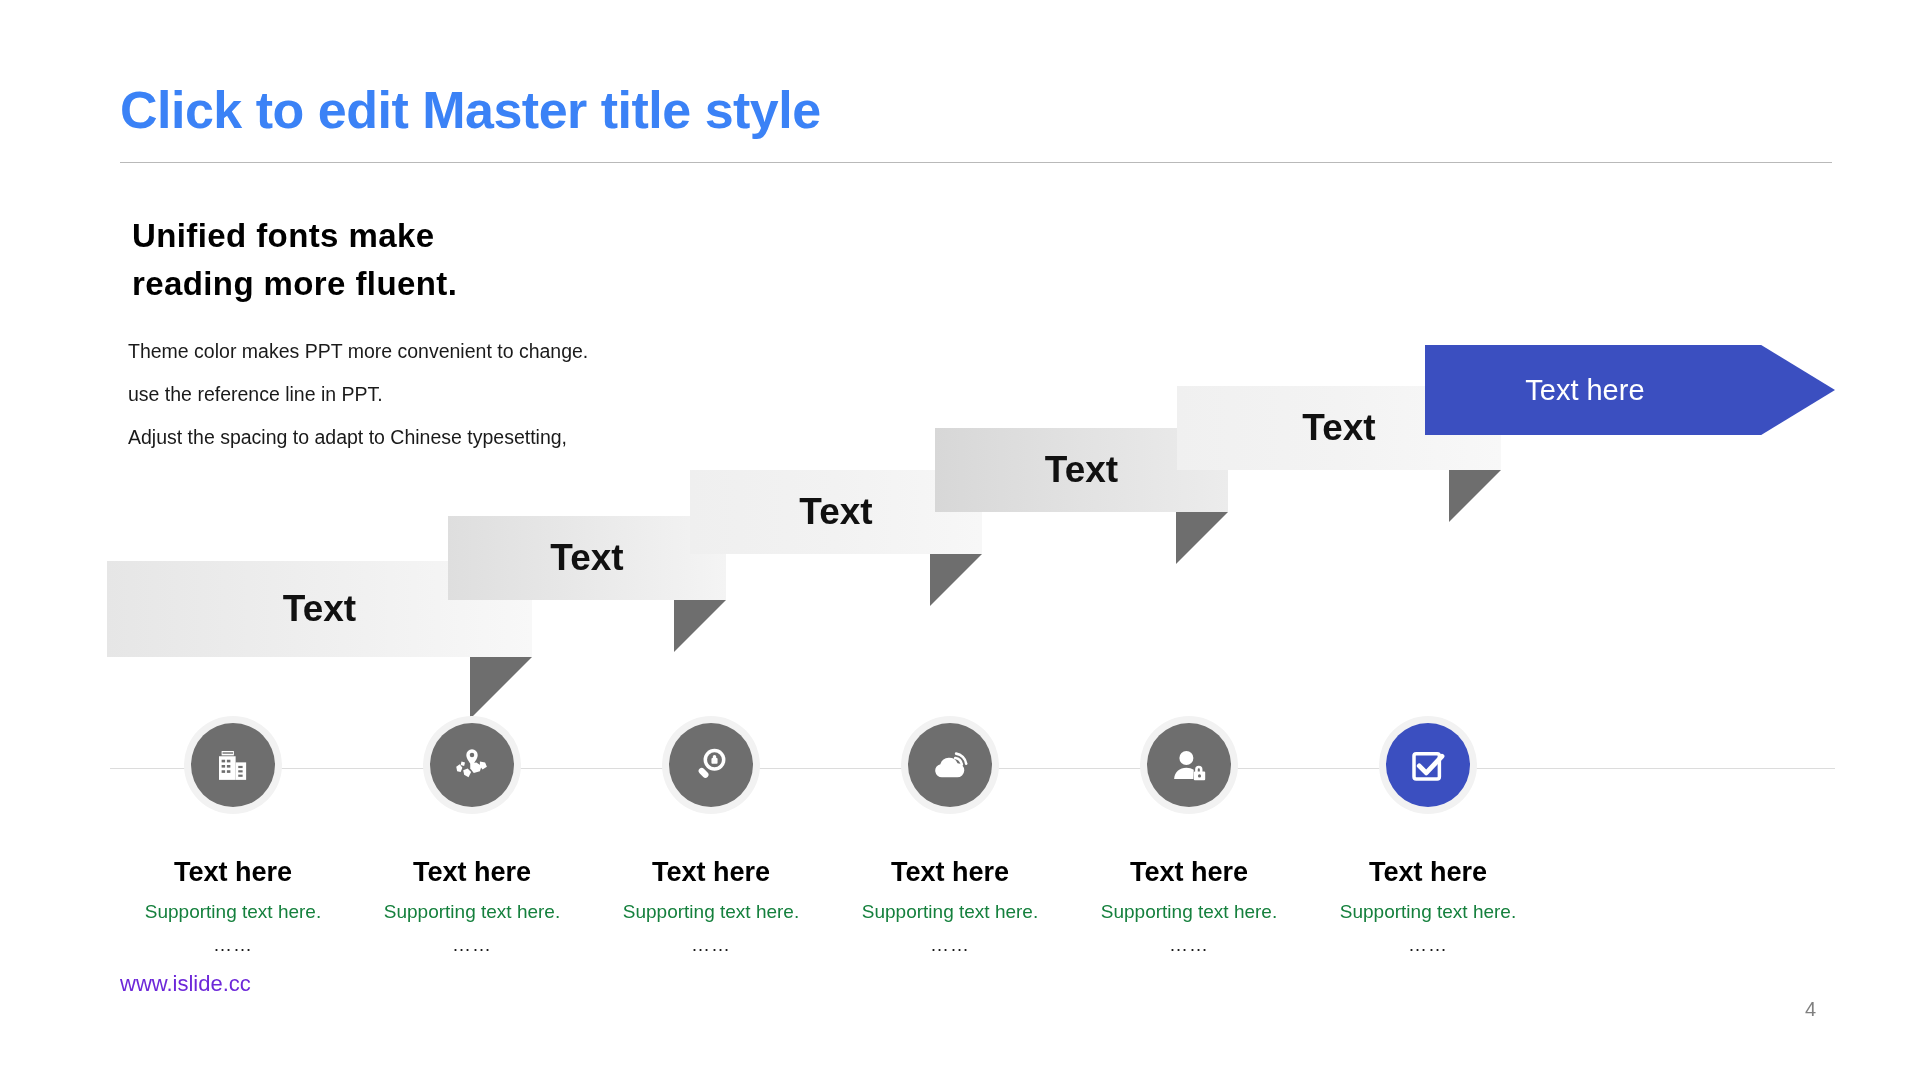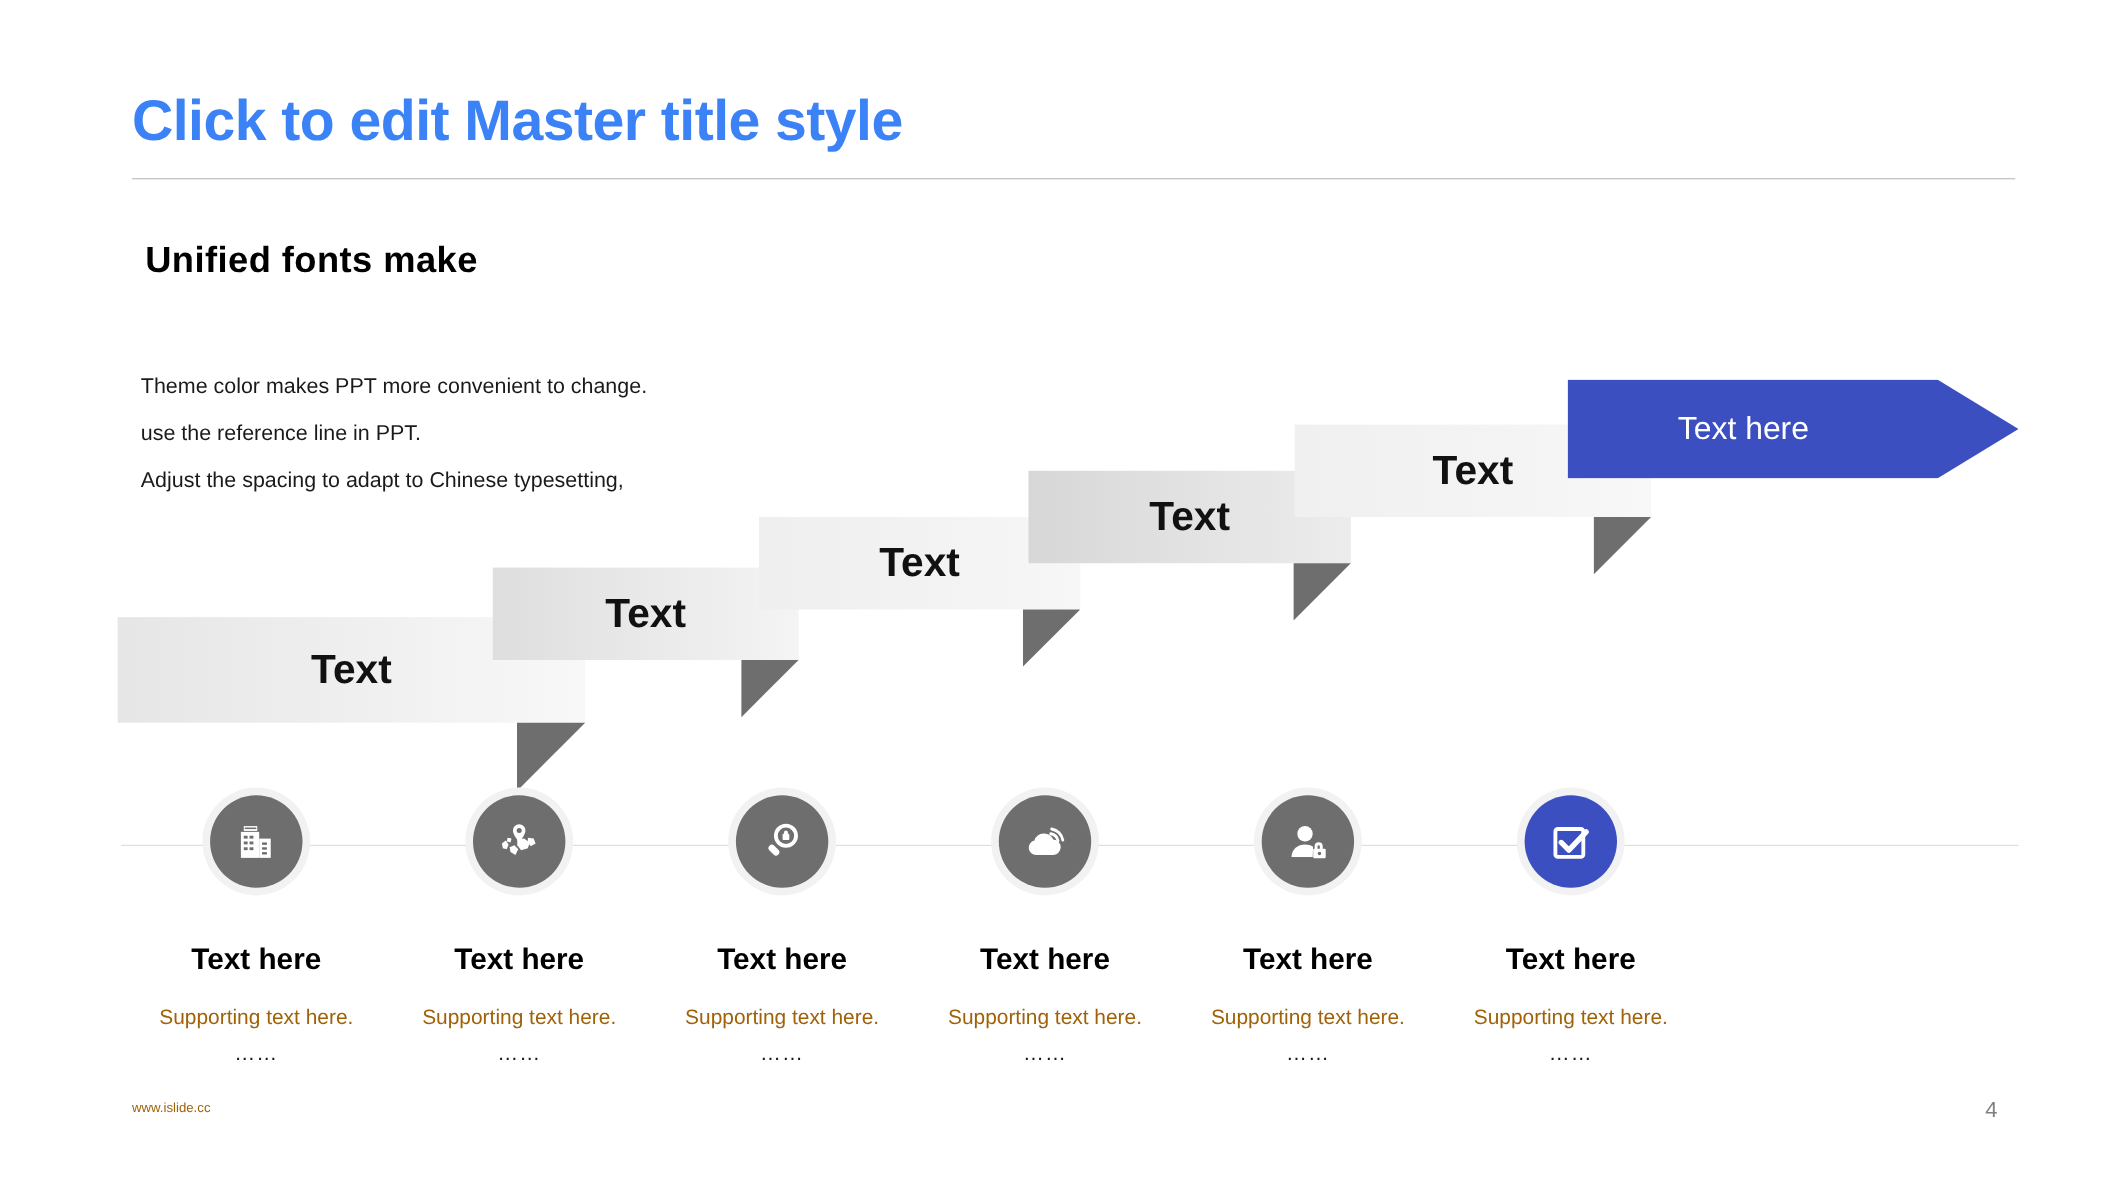--- a/index.html
+++ b/index.html
@@ -162,56 +162,57 @@
   }
   .step.accent .circle { background: #3b4fc0; }
   .step .circle svg { display: block; }
   .step .step-title {
     margin-top: 50px;
     font-size: 27px;
     font-weight: bold;
     color: #000;
   }
   .step .step-sub {
-    margin-top: 23px;
+    margin-top: 9px;
     font-size: 19px;
-    color: #a16207;
+    color: #15803d;
     line-height: 30px;
   }
   .step .step-dots {
     margin-top: 7px;
     font-size: 19px;
     color: #1a1a1a;
     letter-spacing: 1px;
   }
 
   
   #footer-url {
     position: absolute;
     left: 120px;
-    top: 1000px;
-    font-size: 12px;
-    color: #a16207;
+    top: 971px;
+    font-size: 22px;
+    color: #6d28d9;
   }
   #footer-page {
     position: absolute;
     right: 104px;
     top: 998px;
     font-size: 20px;
     color: #808080;
   }
 </style>
 </head>
 <body>
 
 <div id="slide-title">Click to edit Master title style</div>
 <div id="title-rule"></div>
 
 <div id="lead-heading">
   <div>Unified fonts make</div>
+  <div>reading more fluent.</div>
 </div>
 <div id="body-copy">
   <div>Theme color makes PPT more convenient to change.</div>
   <div>use the reference line in PPT.</div>
   <div>Adjust the spacing to adapt to Chinese typesetting,</div>
 </div>
 
 <div id="ribbon-stack">
 
   <div class="ribbon gray1" style="left:107px; top:561px; width:425px; height:96px;">

